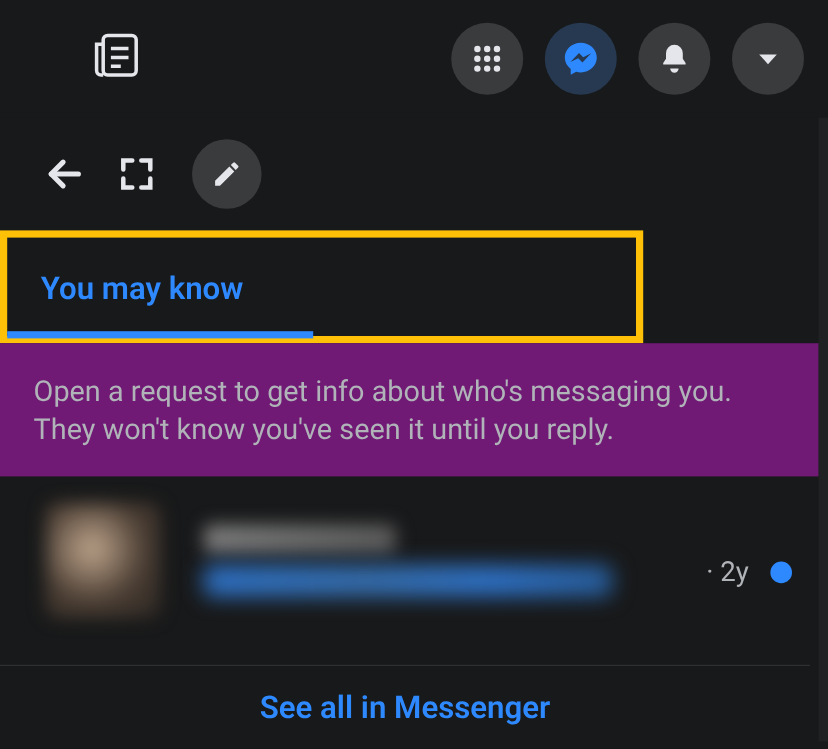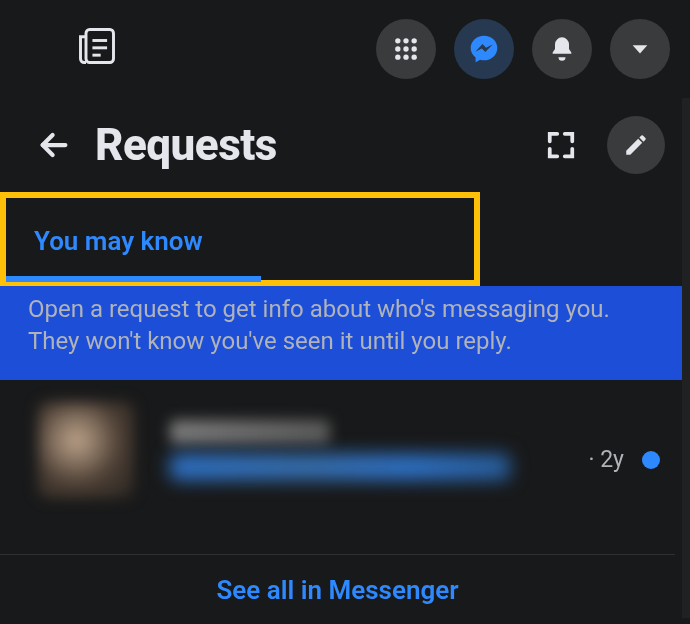--- a/index.html
+++ b/index.html
@@ -95,21 +95,21 @@
       justify-content: center;
       cursor: pointer;
     }
 
     
     .tabs-outer {
       margin: 0;
       border: 6px solid #FFC107;
       border-left-width: 6px;
       border-right-width: 6px;
-      width: 480px;
+      width: 536px;
       background: #18191a;
     }
     .tabs {
       display: flex;
       padding: 0;
     }
     .tab {
       padding: 28px 28px 24px 28px;
       font-size: 26px;
       font-weight: 600;
@@ -125,22 +125,22 @@
       position: absolute;
       left: 0;
       right: -30px;
       bottom: -2px;
       height: 6px;
       background: #2e89ff;
     }
 
     
     .info-banner {
-      background: #1d4ed8;
-      padding: 7px 28px 22px 28px;
+      background: #701a75;
+      padding: 24px 28px 22px 28px;
       font-size: 24px;
       color: #b0b3b8;
       line-height: 1.35;
     }
 
     
     .request-item {
       display: flex;
       align-items: center;
       padding: 22px 30px 22px 38px;
@@ -267,21 +267,20 @@
   </div>
 </div>
 
 <div class="header-row">
   <span class="back-arrow">
     <svg viewBox="0 0 24 24" width="34" height="34" fill="none" stroke="#e4e6eb" stroke-width="3" stroke-linecap="round" stroke-linejoin="round">
       <line x1="20" y1="12" x2="4" y2="12"></line>
       <polyline points="11 5 4 12 11 19"></polyline>
     </svg>
   </span>
-  <h1 class="page-title">Requests</h1>
   <span class="expand-btn">
     <svg viewBox="0 0 24 24" width="30" height="30" fill="none" stroke="#e4e6eb" stroke-width="3" stroke-linecap="round">
       <polyline points="3 9 3 3 9 3"></polyline>
       <polyline points="15 3 21 3 21 9"></polyline>
       <polyline points="21 15 21 21 15 21"></polyline>
       <polyline points="9 21 3 21 3 15"></polyline>
     </svg>
   </span>
   <div class="compose-btn">
     <svg viewBox="0 0 24 24" width="26" height="26" fill="#e4e6eb">

